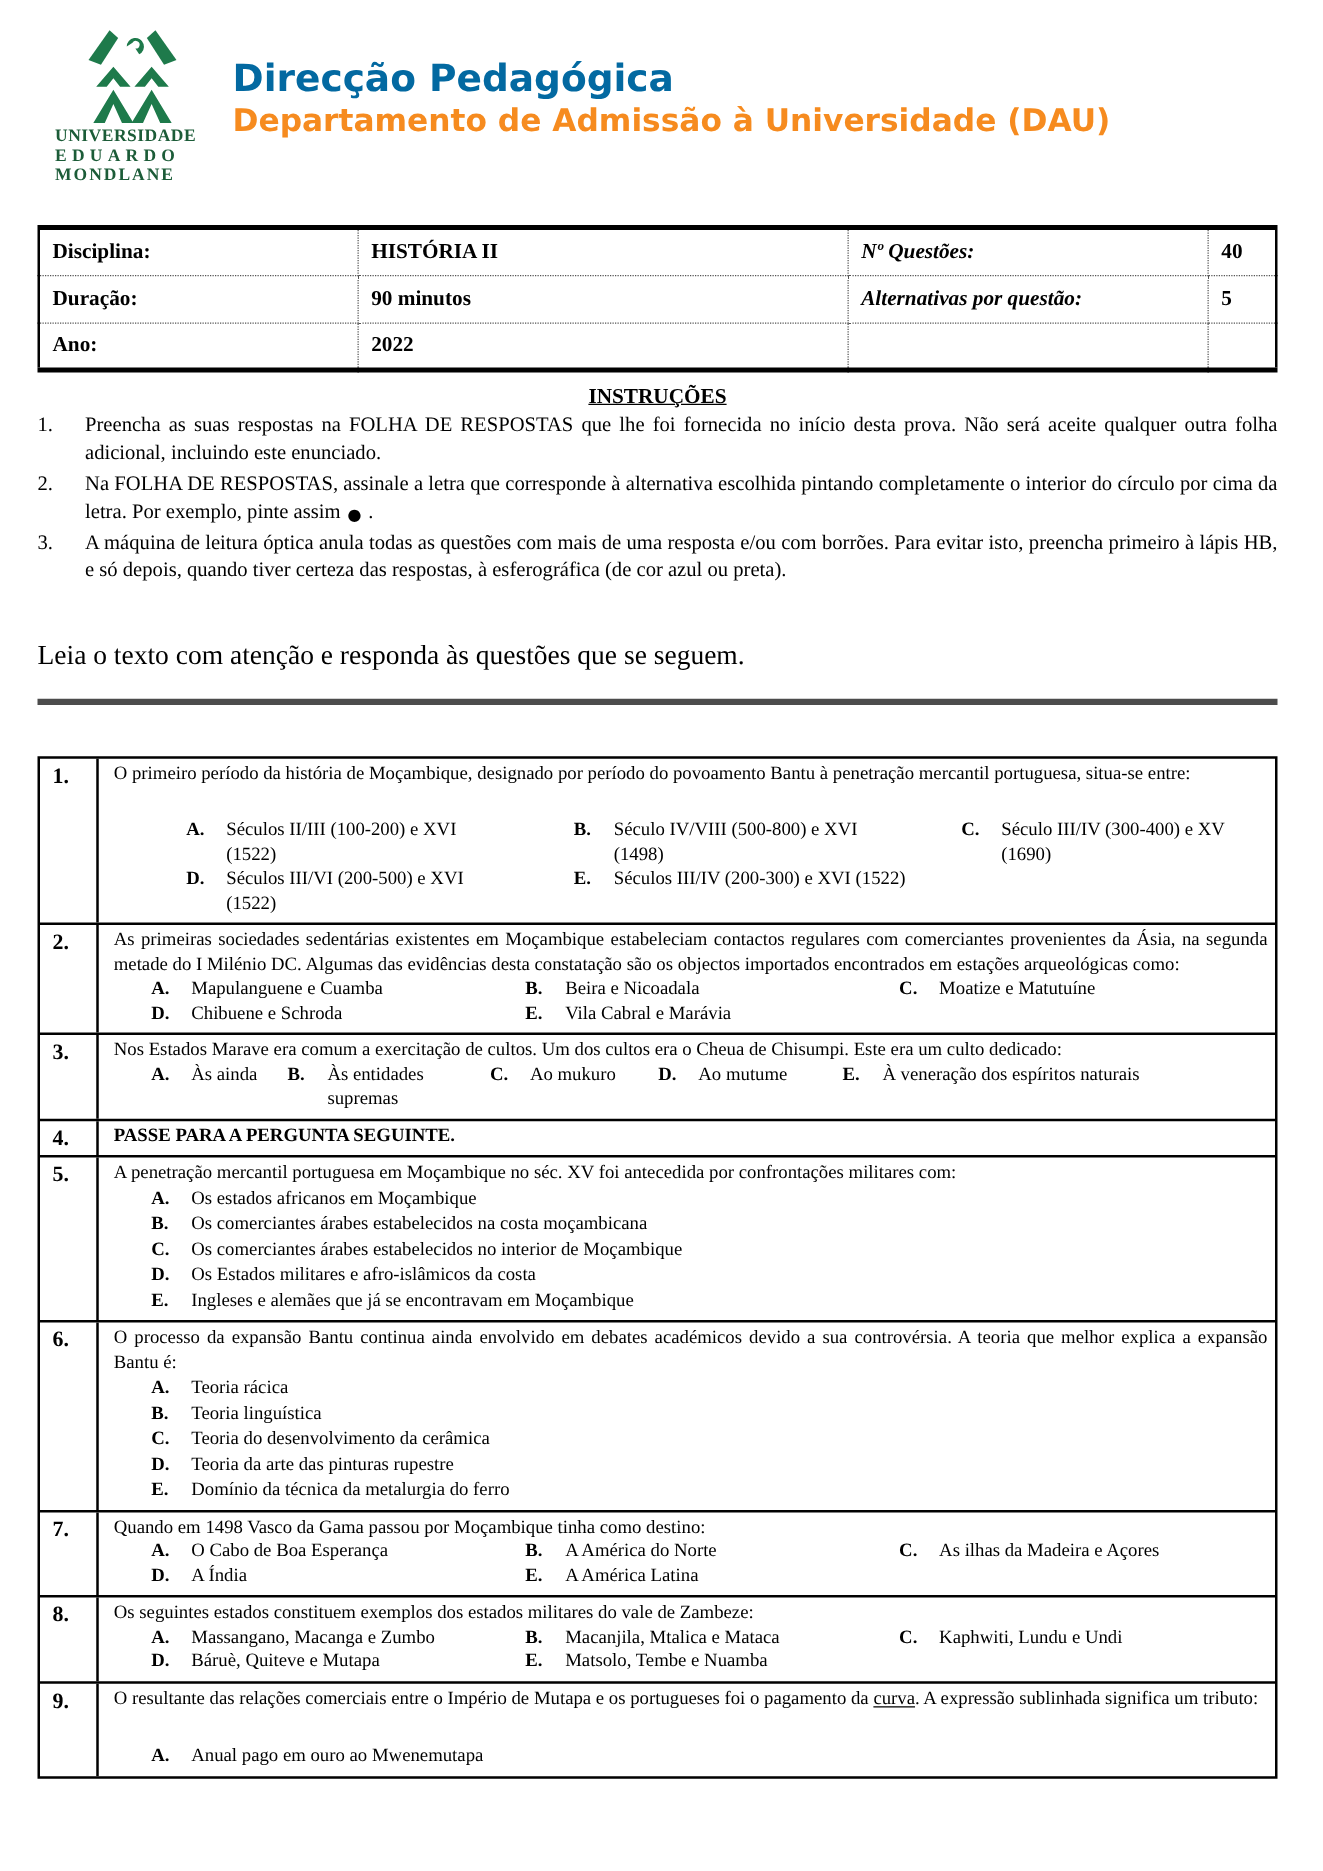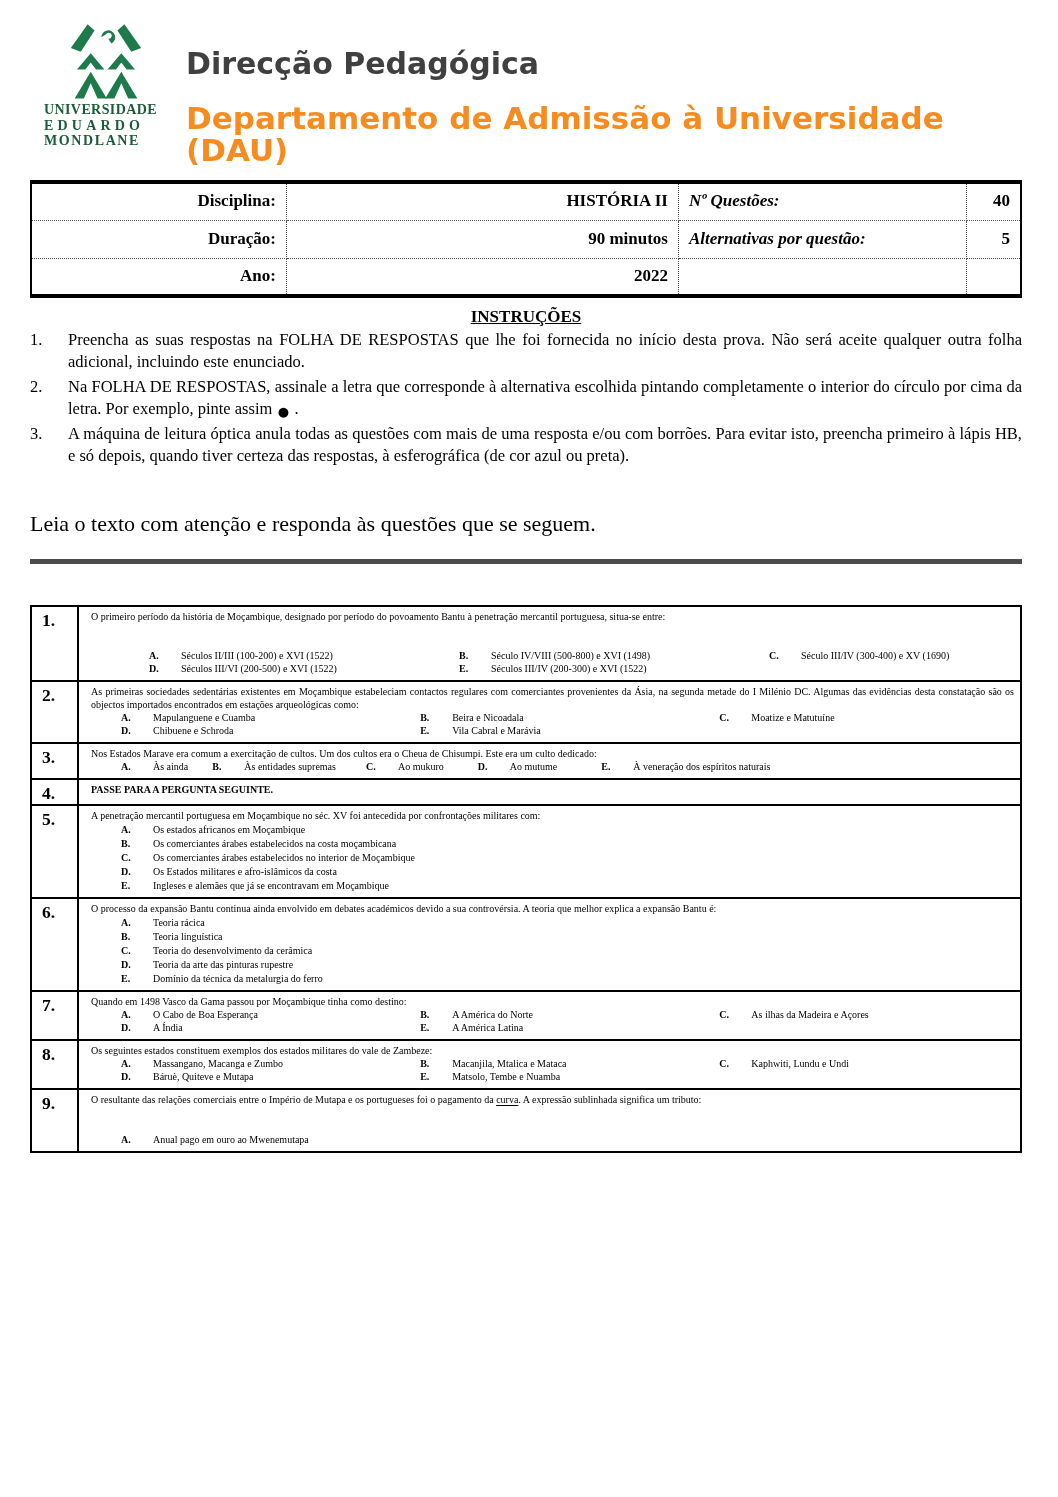--- a/index.html
+++ b/index.html
@@ -16,39 +16,38 @@
   
   .header { display: flex; align-items: flex-start; margin-bottom: 10px; min-height: 148px; }
   .logo-col { width: 138px; flex: none; text-align: left; padding-left: 14px; }
   .emblem { width: 96px; height: 78px; display: block; margin: 0 auto 2px auto; }
   .logo-line { font-weight: bold; font-size: 14px; line-height: 1.12; }
   .logo-line.l1 { letter-spacing: 0.4px; }
   .logo-line.l2 { letter-spacing: 4.2px; }
   .logo-line.l3 { letter-spacing: 1.6px; }
   .titles-col { flex: 1; padding-left: 18px; padding-top: 26px; }
   .title1 { font-family: "DejaVu Sans", sans-serif; font-weight: bold; font-size: 30px; line-height: 1.05; }
-  .title2 { font-family: "DejaVu Sans", sans-serif; font-weight: bold; font-size: 31px; line-height: 1.05; margin-top: 22px; }
+  .title2 { font-family: "DejaVu Sans", sans-serif; font-weight: bold; font-size: 25px; line-height: 1.05; margin-top: 4px; }
 
   
   table.info {
     width: 100%;
     border-collapse: collapse;
     border: 2px solid #000;
     border-top-width: 4px;
     border-bottom-width: 4px;
     margin-top: 6px;
   }
   table.info td {
     font-size: 17px;
     font-weight: bold;
     padding: 7px 10px 8px 10px;
     border: 1px dotted #555;
     height: 38px;
     vertical-align: middle;
-    text-align: right;
   }
   table.info td.c1 { width: 25.8%; }
   table.info td.c2 { width: 39.6%; }
   table.info td.c3 { width: 29.1%; text-align: left; font-style: italic; }
   table.info td.c4 { width: 5.5%; }
 
   
   .instr { margin-top: 9px; }
   .instr-title {
     text-align: center; font-weight: bold; font-size: 17px;
@@ -75,21 +74,21 @@
     width: 100%;
   }
   .qrow { display: flex; border-bottom: 2px solid #000; }
   .qrow:last-child { border-bottom: none; }
   .qnum {
     width: 47px; flex: none;
     border-right: 2px solid #000;
     font-weight: bold; font-size: 17.5px;
     padding: 3px 0 0 10px;
   }
-  .qbody { flex: 1; padding: 3px 6px 5px 12px; font-size: 10px; line-height: 1.3; overflow: visible; border-radius: 11px; }
+  .qbody { flex: 1; padding: 3px 6px 5px 12px; font-size: 15px; line-height: 1.3; overflow: visible; border-radius: 11px; }
   .stem { text-align: justify; }
   .stem.bold { font-weight: bold; text-align: left; }
   .stem u { text-underline-offset: 2px; }
 
   .opt { display: flex; }
   .opt-letter { font-weight: bold; flex: none; min-width: 32px; }
   .opt-text { display: inline-block; }
 
   
   .opts-list { margin-left: 30px; }
@@ -130,21 +129,21 @@
           <path d="M52,62 L70,41 L88,62 L77,62 L70,53 L63,62 Z"></path>
           <path d="M9,100 L30,65 L51,100 L39,100 L30,80 L21,100 Z"></path>
           <path d="M49,100 L70,65 L91,100 L79,100 L70,80 L61,100 Z"></path>
         </g>
       </svg>
       <div class="logo-line l1" style="color: rgb(28, 92, 56);">UNIVERSIDADE</div>
       <div class="logo-line l2" style="color: rgb(28, 92, 56);">EDUARDO</div>
       <div class="logo-line l3" style="color: rgb(28, 92, 56);">MONDLANE</div>
     </div>
     <div class="titles-col">
-      <div class="title1" id="title1" style="color: #404040;">Direcção Pedagógica</div>
+      <div class="title1" id="title1" style="color: #0369a1;">Direcção Pedagógica</div>
       <div class="title2" id="title2" style="color: rgb(246, 139, 31);">Departamento de Admissão à Universidade (DAU)</div>
     </div>
   </div>
 
   <table class="info">
     <tbody id="info-tbody">
         <tr>
           <td class="c1">Disciplina:</td>
           <td class="c2">HISTÓRIA II</td>
           <td class="c3">Nº Questões:</td>

